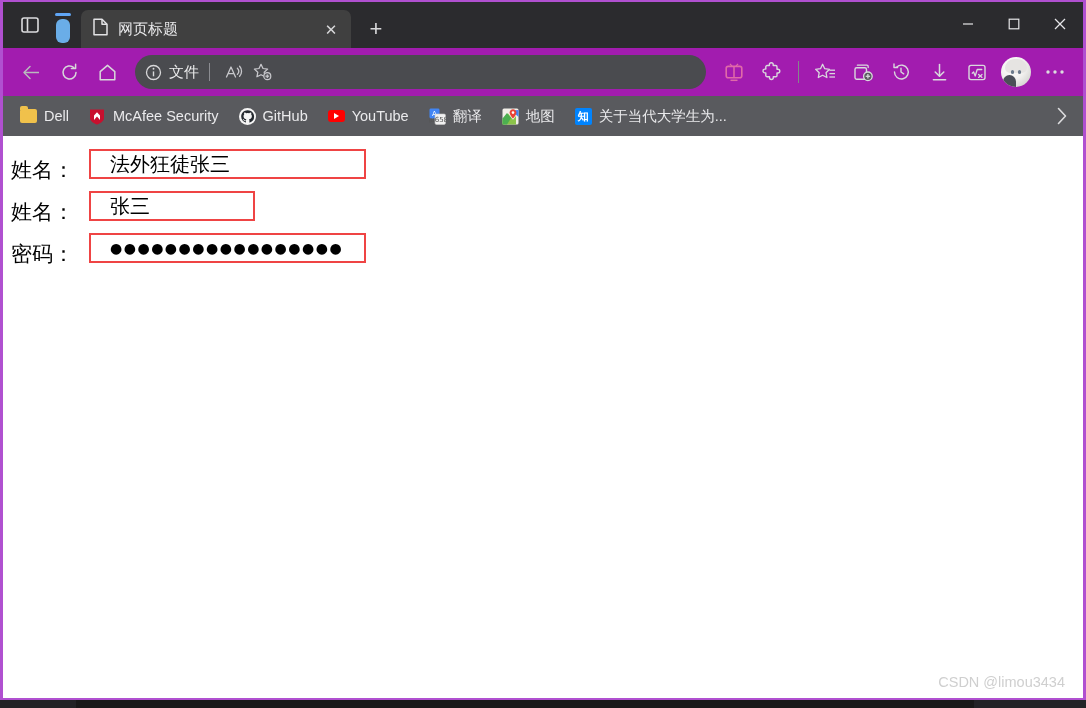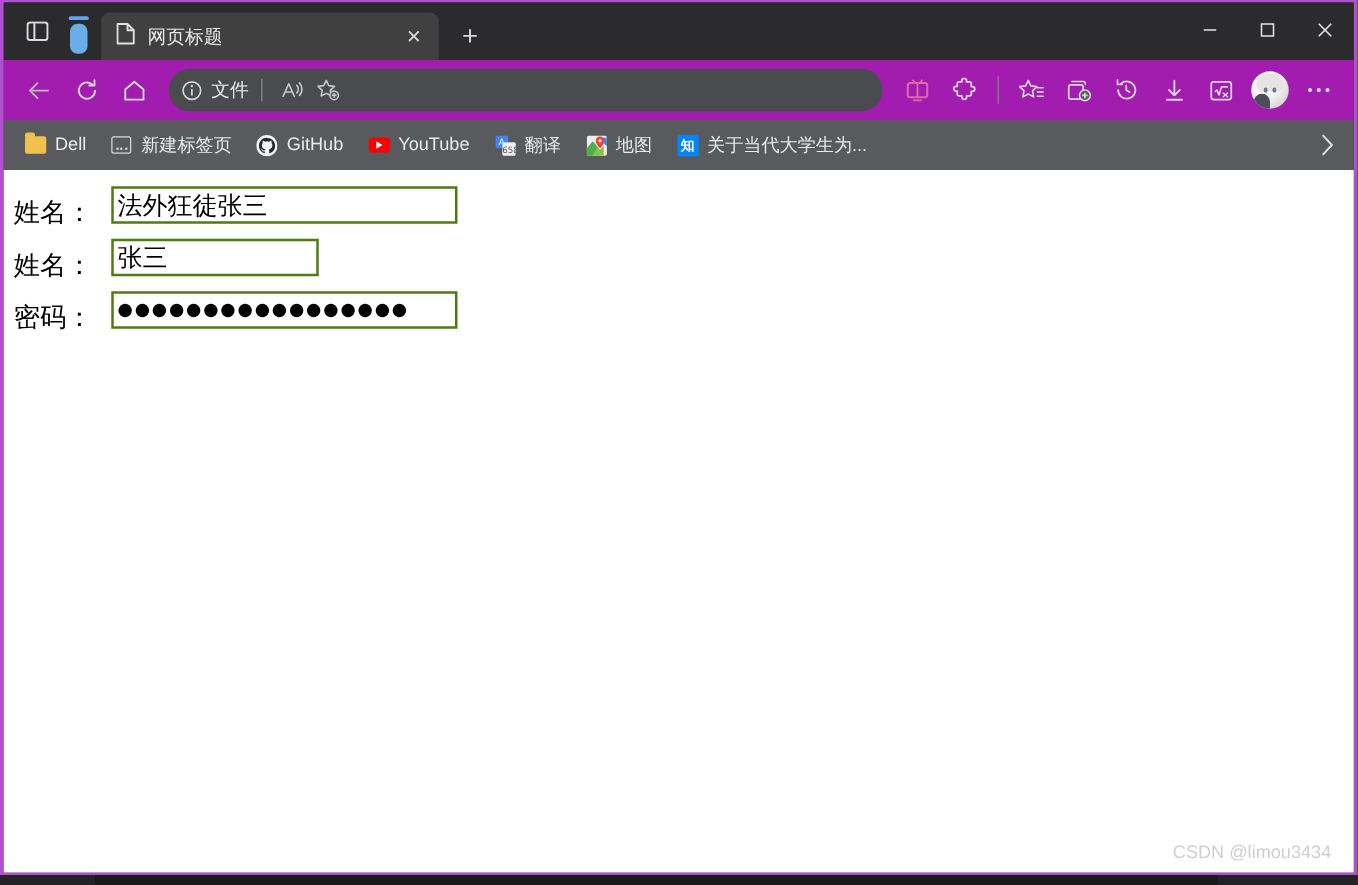--- a/index.html
+++ b/index.html
@@ -162,23 +162,23 @@
   
   #page {
     flex: 1; background: #ffffff; padding: 8px 0 0 8px; overflow: hidden; position: relative;
   }
   .form-row { display: flex; align-items: center; margin-bottom: 2px; }
   .form-label {
     font-family: "Liberation Serif", "DejaVu Serif", serif;
     font-size: 21px; color: #000; width: 78px; flex: 0 0 auto; margin-top: 12px;
   }
   .form-input {
-    height: 30px; border: 2px solid #4d7c0f; background: #fff;
+    height: 30px; border: 2px solid #ef4444; background: #fff;
     font-family: "Liberation Serif", "DejaVu Serif", serif;
-    font-size: 20px; color: #000; padding: 0 3px; outline: none;
+    font-size: 20px; color: #000; padding: 0 19px; outline: none;
   }
   .form-input.wide { width: 277px; }
   .form-input.narrow { width: 166px; }
   .form-input.pw {
     font-family: "DejaVu Sans", sans-serif; font-size: 14px; letter-spacing: 1.5px;
   }
 
   #watermark {
     position: absolute; right: 18px; bottom: 8px;
     color: #cfcfcf; font-size: 14.5px; user-select: none;
@@ -374,31 +374,30 @@
 
   <div id="bookmarks">
 
     <div class="bm">
       <span class="fav">
           <span class="fav-folder"></span>
         </span>
       <span class="bm-label">Dell</span>
     </div>
 
-
-    <div class="bm">
-      <span class="fav">
-        <span class="fav-newtab">
-            <i></i>
-            <i></i>
-            <i></i>
-          </span>
-      </span>
-      <span class="bm-label">新建标签页</span>
-    </div>
+    <div class="bm">
+      <span class="fav">
+        <svg width="16" height="17" viewBox="0 0 16 17">
+          <path d="M1 1.5h14v8.5c0 3.4-4.3 5.6-7 6.6-2.7-1-7-3.2-7-6.6z" fill="#c8102e"></path>
+          <path d="M8 4.2 5 7.6V12l3-3.4L11 12V7.6z" fill="#ffffff"></path>
+        </svg>
+      </span>
+      <span class="bm-label">McAfee Security</span>
+    </div>
+
 
     <div class="bm">
       <span class="fav">
         <svg width="17" height="17" viewBox="0 0 17 17">
           <circle cx="8.5" cy="8.5" r="8.5" fill="#f5f5f5"></circle>
           <path d="M8.5 2.2c-3.5 0-6.3 2.8-6.3 6.3 0 2.8 1.8 5.2 4.3 6 .3.1.4-.1.4-.3v-1.1c-1.8.4-2.2-.8-2.2-.8-.3-.7-.7-.9-.7-.9-.6-.4 0-.4 0-.4.6 0 1 .7 1 .7.6 1 1.6.7 2 .5 0-.4.2-.7.4-.9-1.4-.2-2.9-.7-2.9-3.2 0-.7.3-1.3.7-1.7-.1-.2-.3-.9.1-1.8 0 0 .5-.2 1.8.7a6 6 0 0 1 3.2 0c1.2-.9 1.8-.7 1.8-.7.4.9.1 1.6.1 1.8.4.4.7 1 .7 1.7 0 2.5-1.5 3-2.9 3.2.2.2.4.6.4 1.2v1.8c0 .2.1.4.5.3a6.3 6.3 0 0 0 4.2-6c0-3.5-2.8-6.3-6.3-6.3z" fill="#24292f"></path>
         </svg>
       </span>
       <span class="bm-label">GitHub</span>
     </div>

